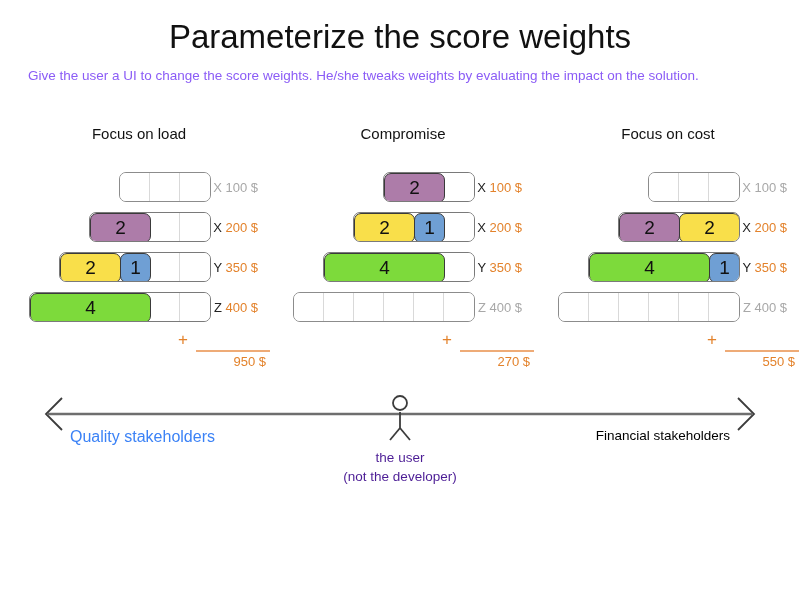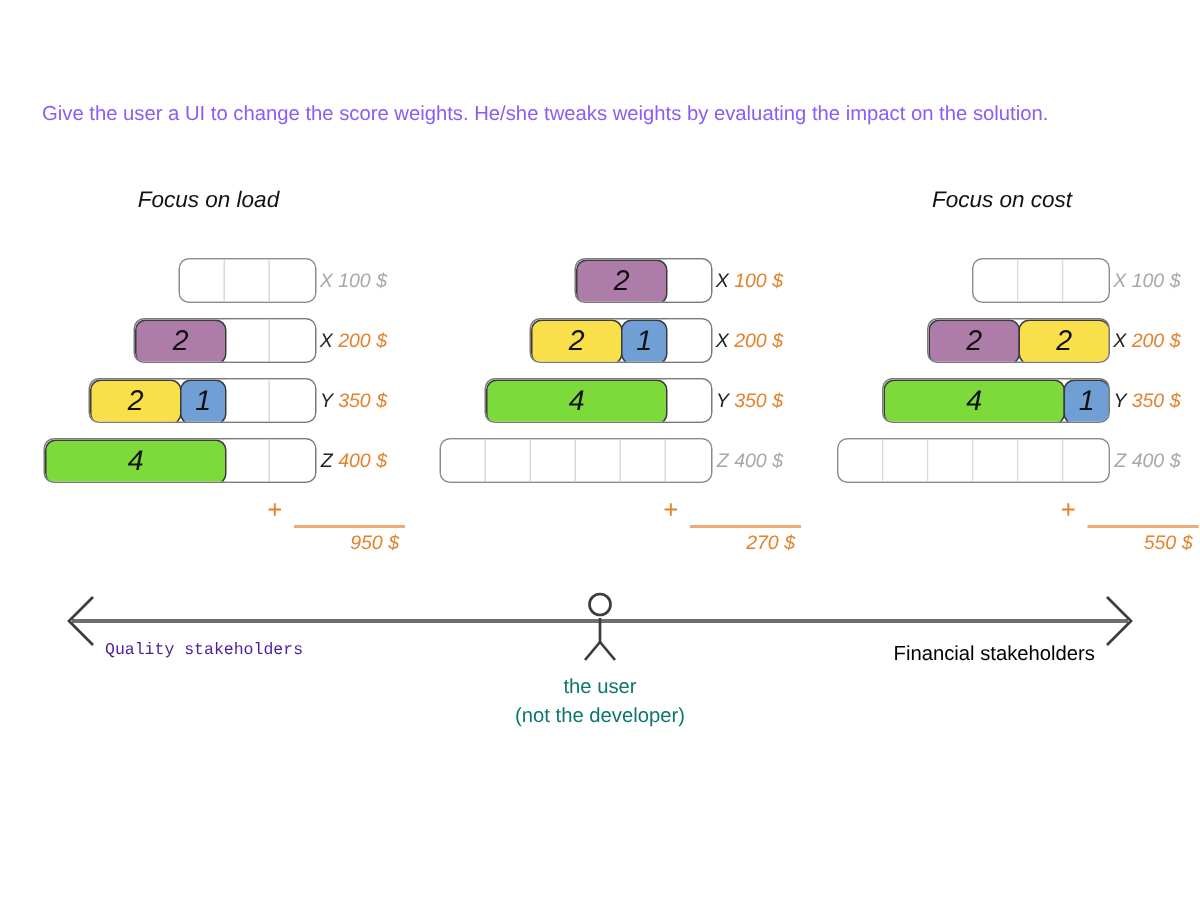--- a/index.html
+++ b/index.html
@@ -12,21 +12,21 @@
 
   .title{
     position:absolute;top:18px;left:0;width:800px;text-align:center;
     font-size:33px;font-weight:400;color:#111;letter-spacing:0px;
   }
   .subtitle{
     position:absolute;top:68px;left:28px;width:756px;
     font-size:13.5px;font-weight:400;color:#8b5cf6;
   }
 
-  .columns{position:absolute;top:125px;left:0;width:756px;height:260px;font-style:italic;}
+  .columns{position:absolute;top:125px;left:0;width:756px;height:260px;}
   .col{position:absolute;top:0;width:262px;height:260px;}
   .col-1{left:8px;}
   .col-2{left:272px;}
   .col-3{left:537px;}
 
   .col-head{
     position:absolute;top:0;left:0;width:262px;text-align:center;
     font-size:15px;color:#111;
   }
 
@@ -81,35 +81,36 @@
   }
   .sum .rule{
     height:2px;background:#eeab77;margin:3px 0 2px 24px;width:74px;
     margin-left:auto;margin-right:0;
   }
   .sum .total{font-size:13px;padding-right:4px;}
 
   .axis{position:absolute;left:0;top:390px;width:800px;height:130px;}
   .axis svg{position:absolute;left:0;top:0;}
   .axis-left{
-    position:absolute;left:70px;top:38px;font-size:11px;color:#4c1d95;font-family:Liberation Mono, monospace;
+    position:absolute;left:70px;top:38px;font-size:16px;color:#3b82f6;
   }
   .axis-right{
     position:absolute;right:70px;top:38px;font-size:13.5px;color:#000000;
   }
   .user-cap{
     position:absolute;left:0;top:58px;width:800px;text-align:center;
-    font-size:13.5px;color:#0f766e;line-height:19px;
+    font-size:13.5px;color:#4c1d95;line-height:19px;
   }
 </style>
 </head>
 <body>
 
 <div class="slide">
 
+  <div class="title">Parameterize the score weights</div>
   <div class="subtitle">Give the user a UI to change the score weights. He/she tweaks weights by evaluating the impact on the solution.</div>
 
   <div class="columns">
 
     <div class="col col-1">
       <div class="col-head">Focus on load</div>
       <div class="rows">
           <div class="row">
             <div class="bar-wrap">
               <div class="bar" style="width: 92px;">
@@ -153,20 +154,21 @@
           </div>
         </div>
       <div class="sum">
         <div class="plus">+</div>
         <div class="rule"></div>
         <div class="total">950 $</div>
       </div>
     </div>
 
     <div class="col col-2">
+      <div class="col-head">Compromise</div>
       <div class="rows">
           <div class="row">
             <div class="bar-wrap">
               <div class="bar filled" style="width: 92px;">
                 <div class="seg purple" style="width: 61px;">2</div>
                 <div class="cell"></div>
               </div>
             </div>
             <div class="rowlabel"><span class="key">X </span><span class="price">100 $</span></div>
           </div>

